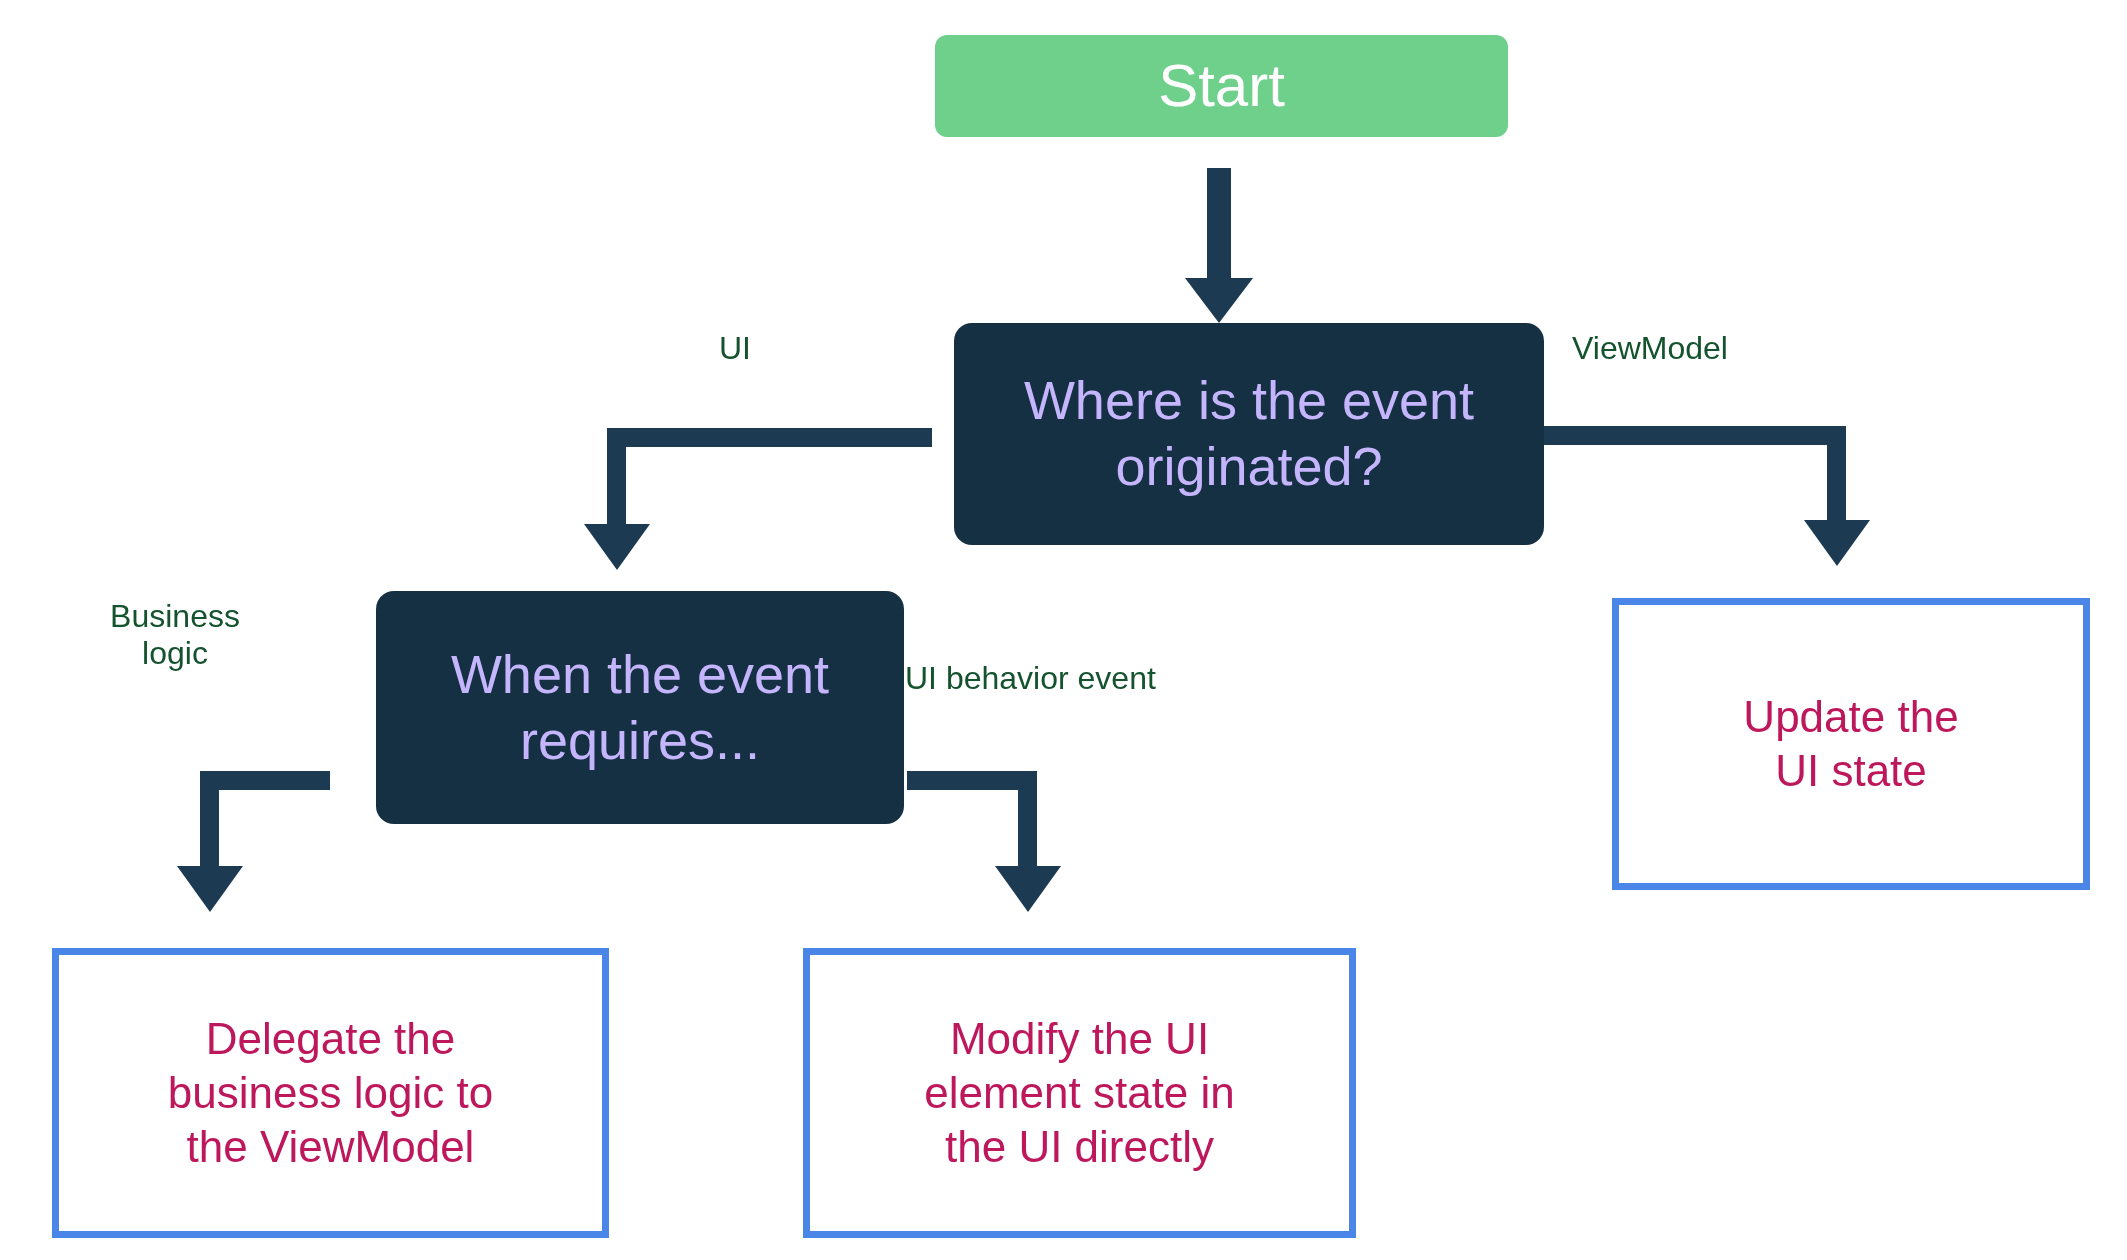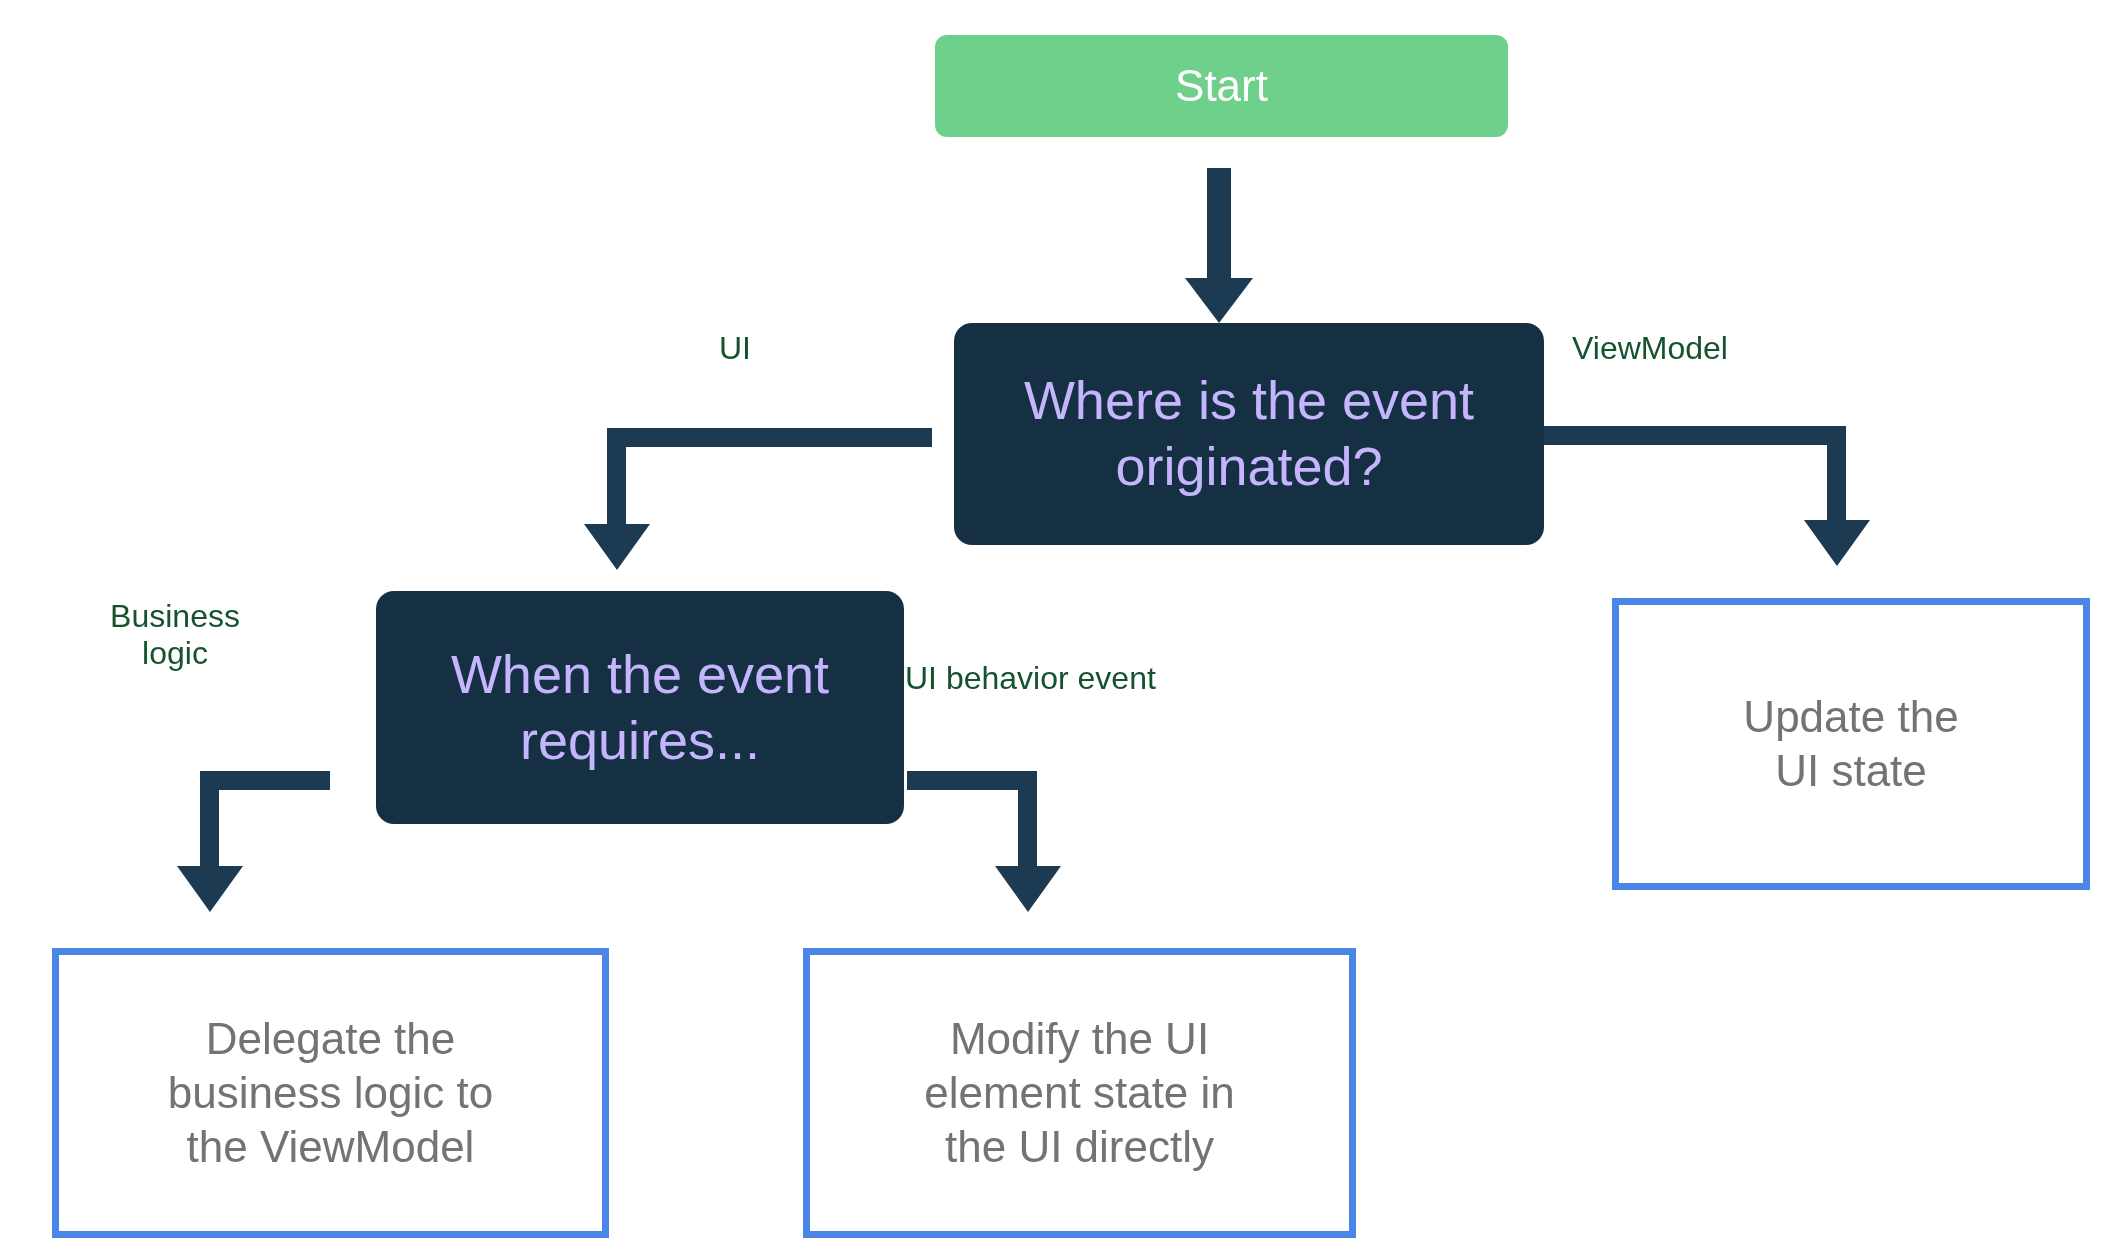--- a/index.html
+++ b/index.html
@@ -35,21 +35,21 @@
 
   
   #node-start {
     left: 935px;
     top: 35px;
     width: 573px;
     height: 102px;
     background: #6FD08C;
     border-radius: 12px;
     color: #ffffff;
-    font-size: 44px;
+    font-size: 60px;
   }
 
   
   .decision {
     background: #152F43;
     border-radius: 18px;
     color: #c4b5fd;
     font-size: 54px;
     margin-left: 24px;
   }
@@ -63,21 +63,21 @@
     left: 352px;
     top: 591px;
     width: 528px;
     height: 233px;
   }
 
   
   .outcome {
     background: #ffffff;
     border: 7px solid #4A86E8;
-    color: #737373;
+    color: #be185d;
     font-size: 44px;
   }
   #node-delegate {
     left: 52px;
     top: 948px;
     width: 557px;
     height: 290px;
   }
   #node-modify {
     left: 803px;

